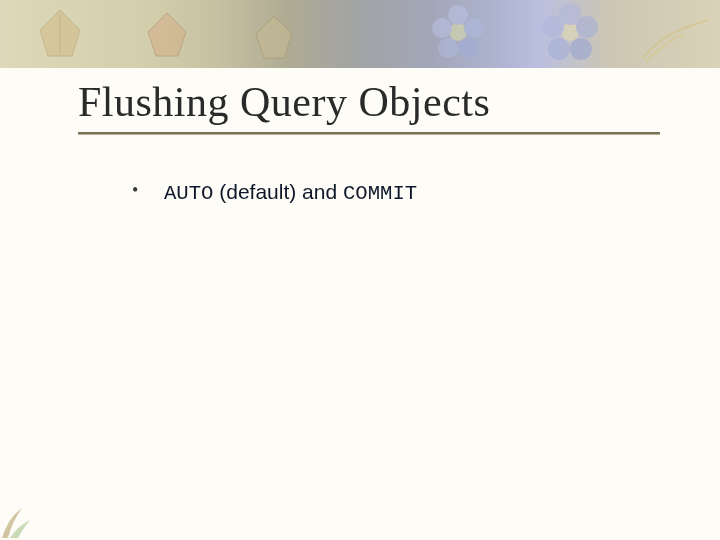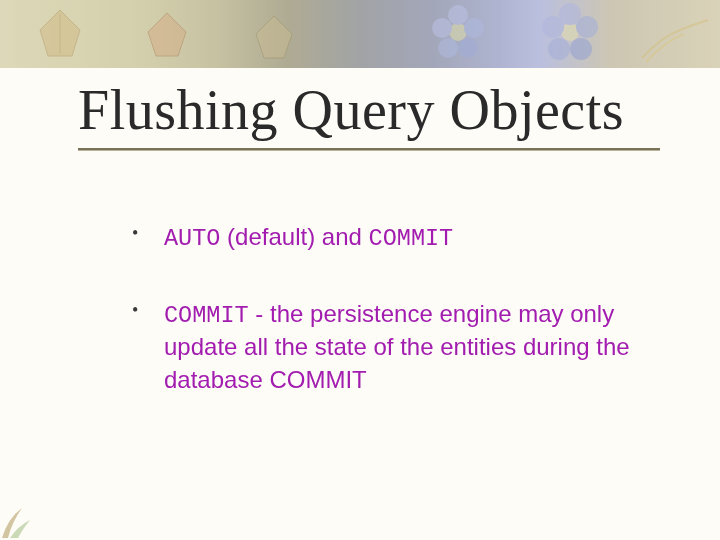--- a/index.html
+++ b/index.html
@@ -26,21 +26,21 @@
     position: absolute;
     opacity: 0.55;
   }
   .title-wrap {
     position: absolute;
     top: 78px;
     left: 78px;
     right: 60px;
   }
   .title {
-    font-size: 56px;
+    font-size: 42px;
     color: #2a2a2a;
     font-weight: normal;
     letter-spacing: 0.5px;
   }
   .rule {
     margin-top: 6px;
     height: 3px;
     background: linear-gradient(to bottom, #7a7258 0 2px, rgba(0,0,0,0) 2px);
     border-bottom: 1px solid #b8b298;
     width: 100%;
@@ -68,25 +68,24 @@
     color: #3a3a3a;
   }
   .lvl2-wrap {
     margin-left: 36px;
     margin-bottom: 22px;
   }
   .lvl2 {
     position: relative;
     padding-left: 38px;
     font-family: Arial, Helvetica, sans-serif;
-    font-size: 24px;
+    font-size: 21px;
     line-height: 1.35;
     margin-bottom: 12px;
-    color: #a21caf;
-    margin-top: 43px;
+    color: #0f172a;
   }
   .lvl2::before {
     content: "•";
     position: absolute;
     left: 6px;
     top: 0;
     font-size: 18px;
     color: #3a3a3a;
     font-family: Georgia, serif;
   }
@@ -146,24 +145,19 @@
 <div class="content">
 
 
   <div class="lvl2-wrap">
     <div class="lvl2">
       <span class="mono">AUTO</span><span> (default) and </span><span class="mono">COMMIT</span>
     </div>
   </div>
 
 
-  <div class="lvl2-wrap">
-    <div class="lvl2">
-      <span class="mono">COMMIT</span><span> - the persistence engine may only update all the state of the entities during the database COMMIT</span>
-    </div>
-  </div>
 
 </div>
 
 <svg class="corner-accent" viewBox="0 0 42 42">
   <path d="M2 40 Q8 20 22 10 Q12 24 8 40 Z" fill="#b8a068" opacity="0.6"></path>
   <path d="M10 40 Q18 28 30 22 Q22 32 18 40 Z" fill="#98b878" opacity="0.5"></path>
 </svg>
 
 </body></html>

